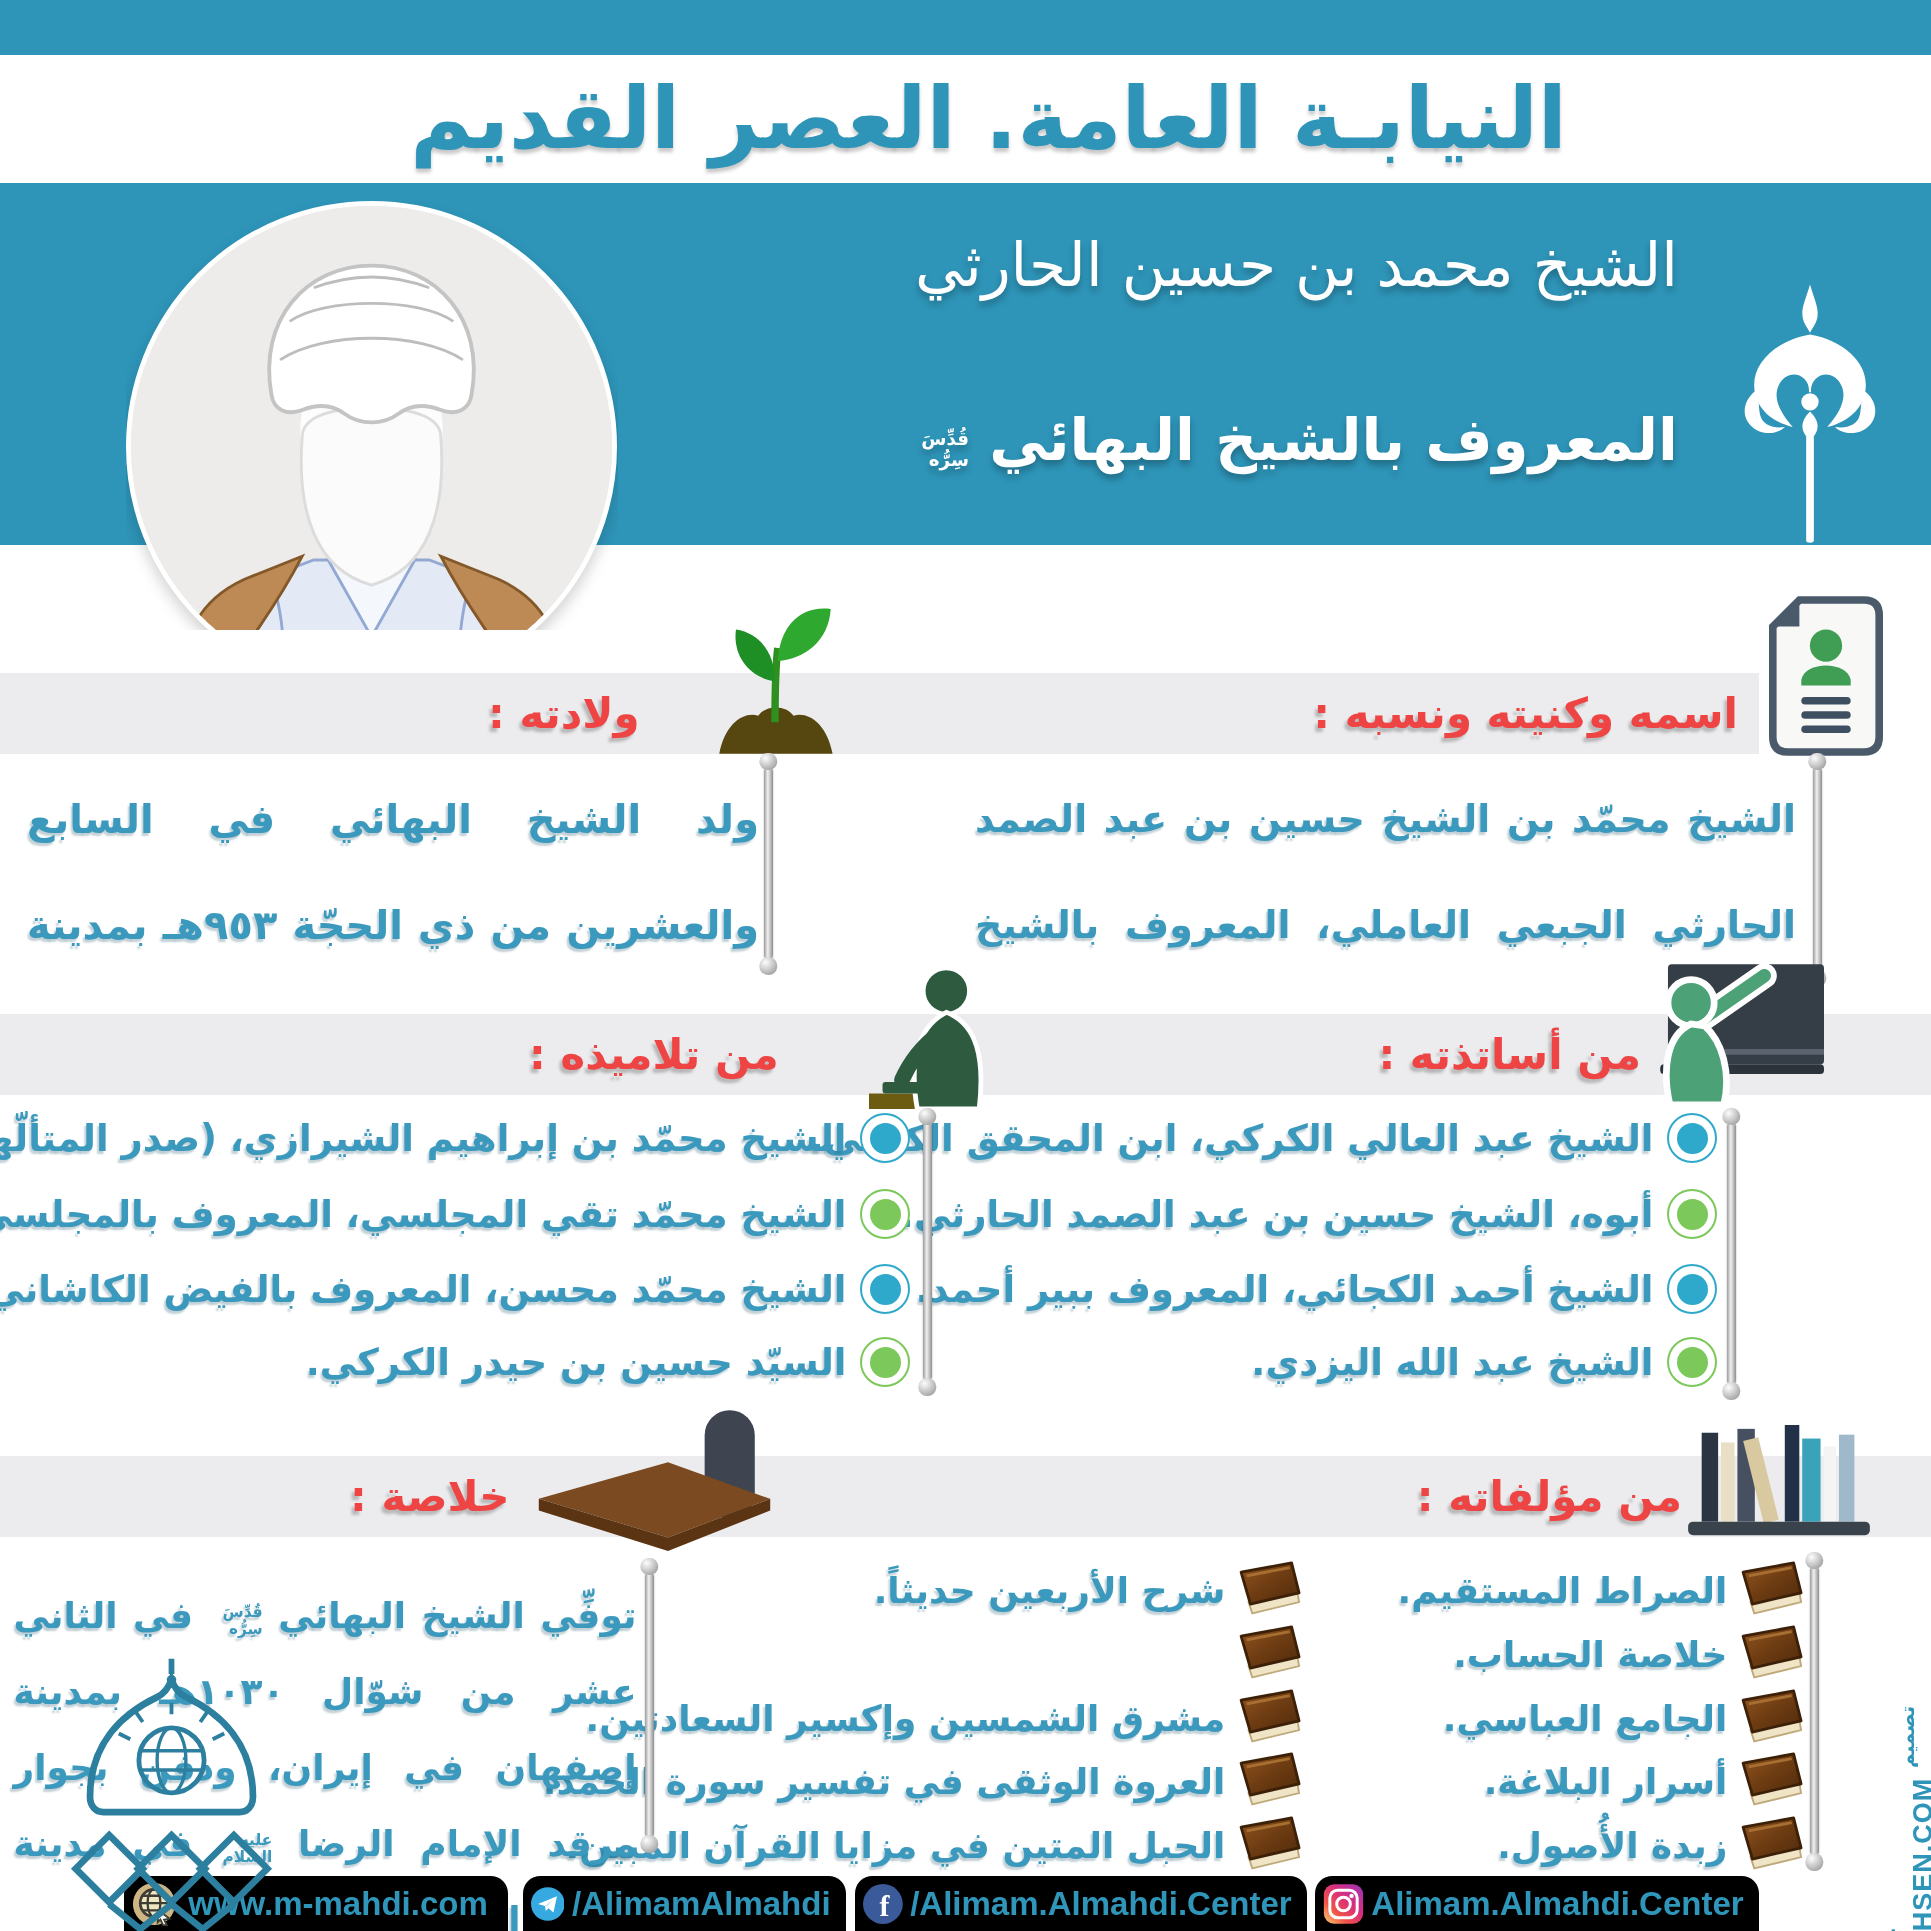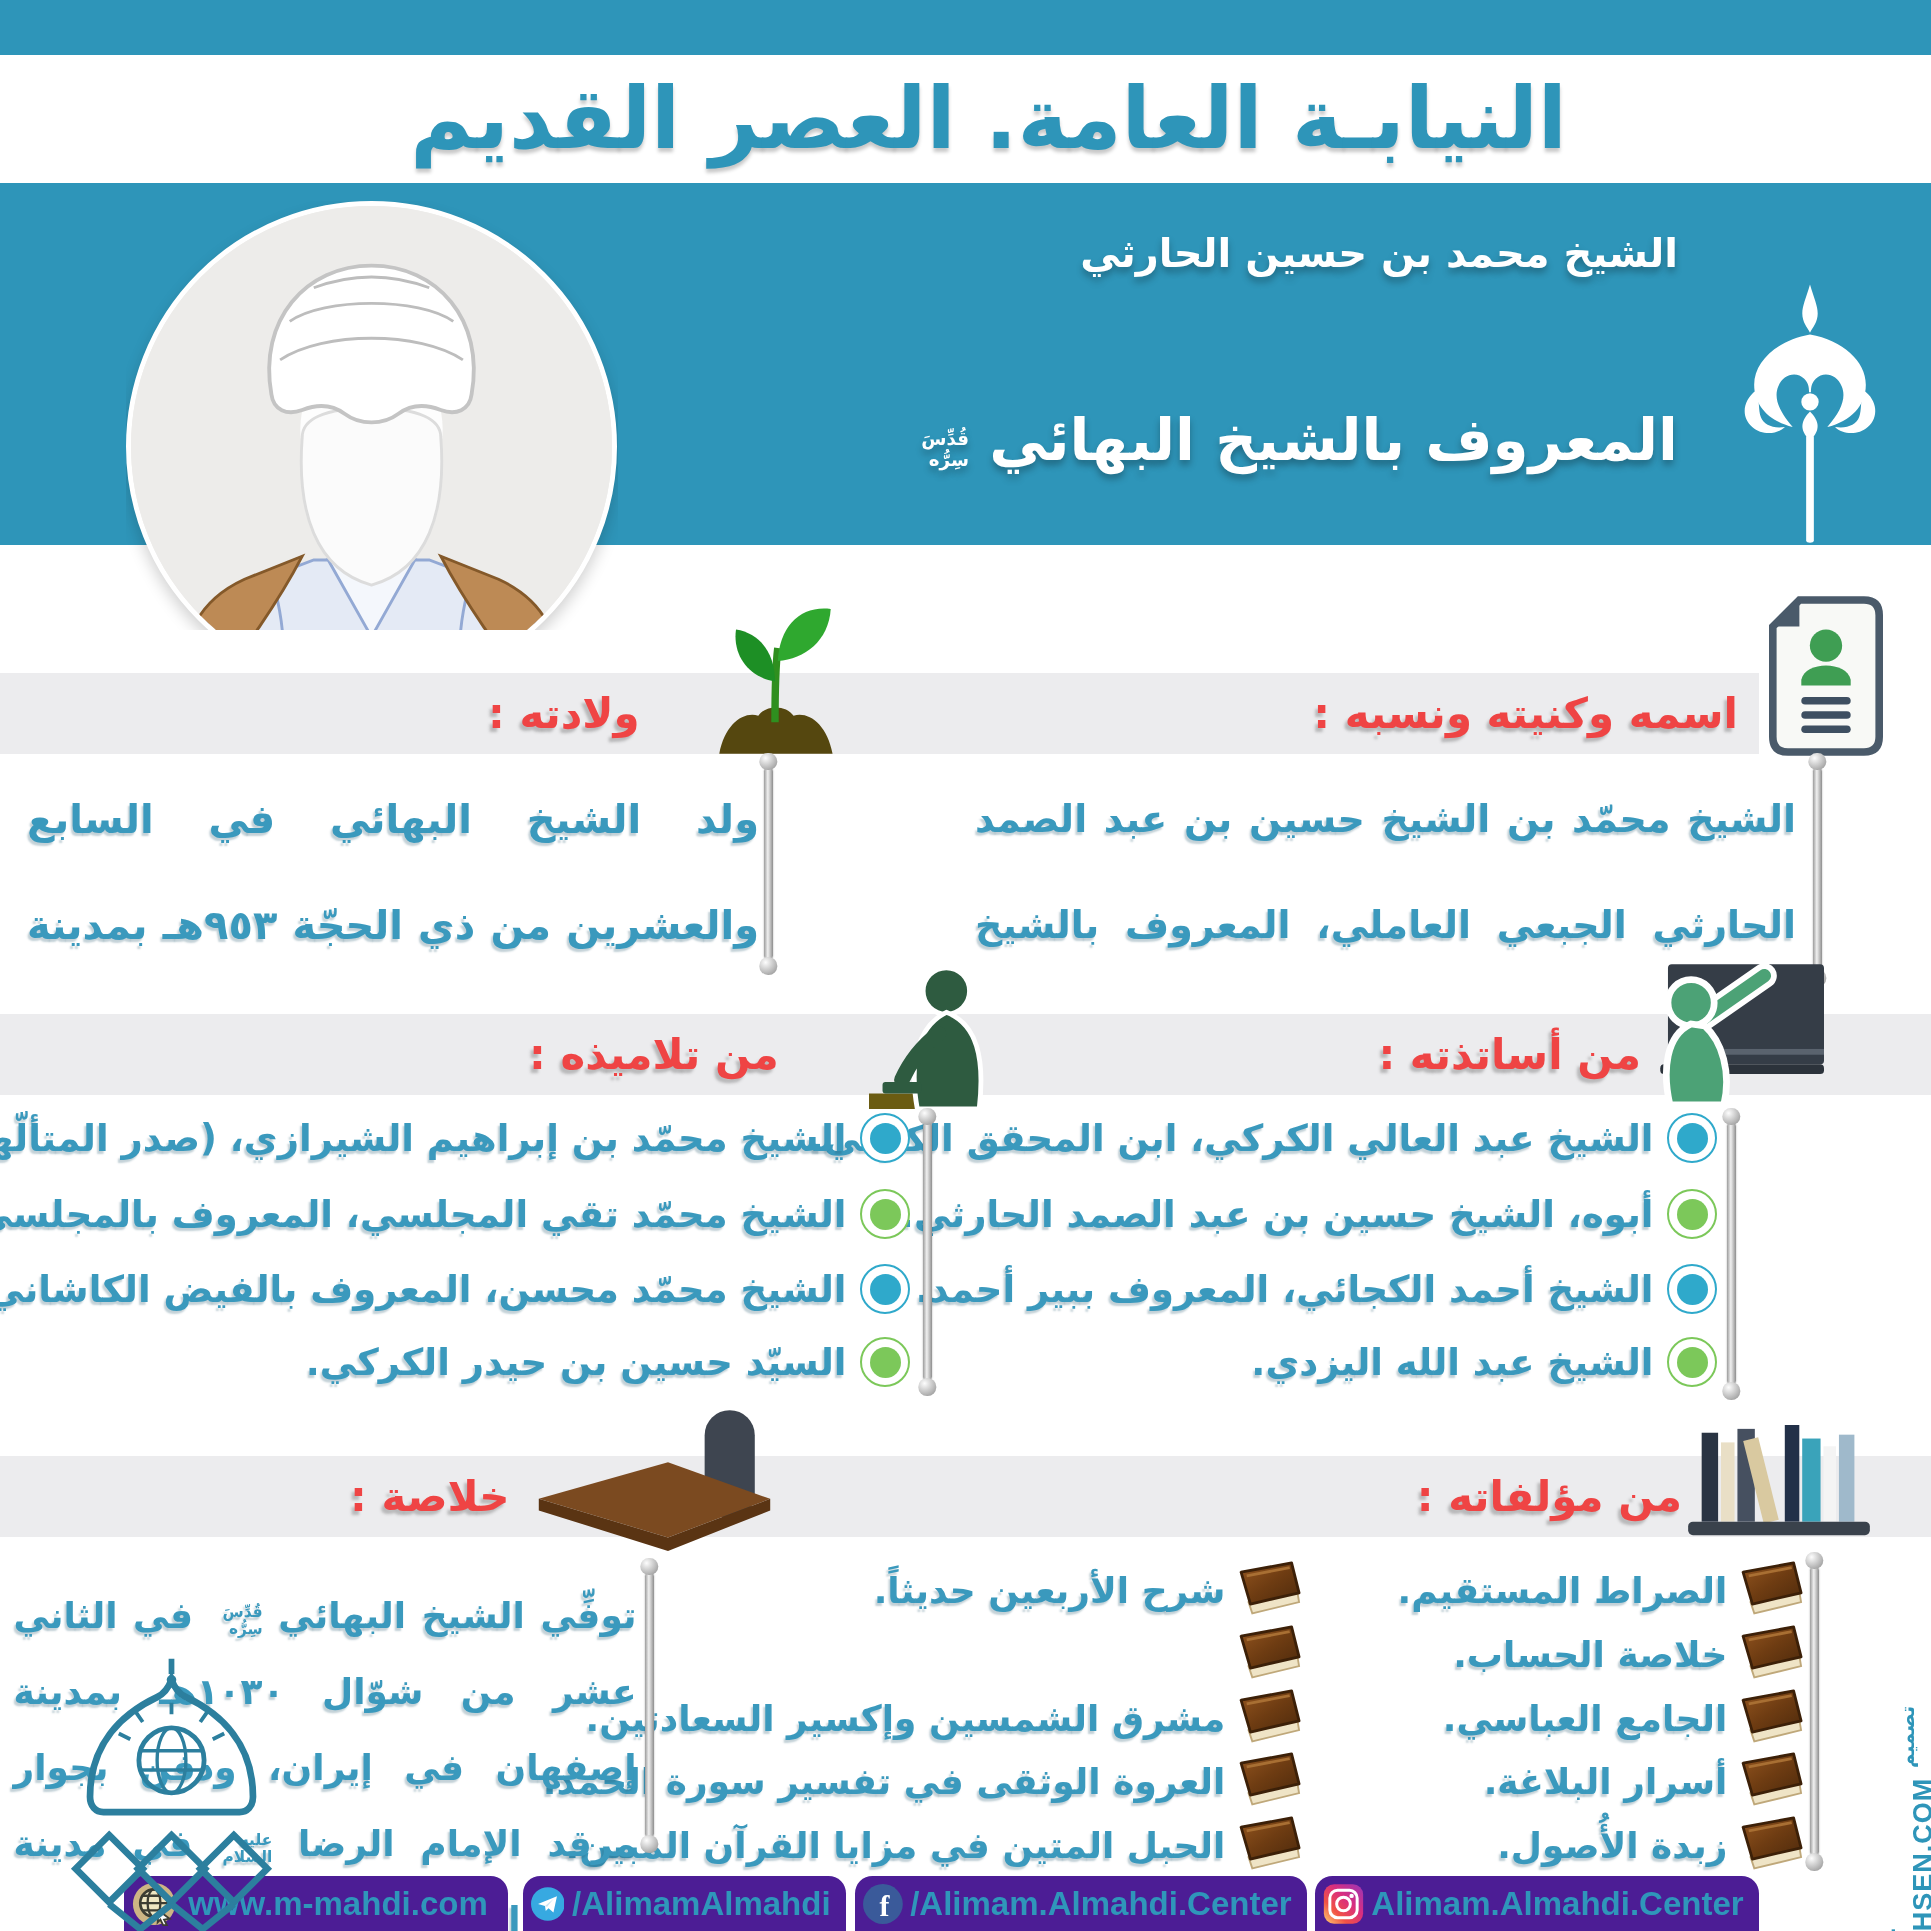--- a/index.html
+++ b/index.html
@@ -8,22 +8,22 @@
   .abs{position:absolute;}
 
   
   .top-strip{left:0;top:0;width:1931px;height:55px;background:#2e95b9;}
   .title-band{left:0;top:55px;width:1931px;height:128px;background:#fff;}
   .main-title{left:0;top:55px;width:1712px;height:128px;line-height:128px;
       direction:rtl;text-align:right;padding-right:145px;box-sizing:border-box;
       font-size:85px;font-weight:bold;color:#2e95b9;white-space:nowrap;
       text-shadow:0 3.9px 3.9px rgba(0,0,0,.22);}
   .hero{left:0;top:183px;width:1931px;height:362px;background:#2e95b9;}
-  .hero-name1{right:253px;top:230px;direction:rtl;color:#fff;font-weight:bold;
-      font-size:40px;white-space:nowrap;text-shadow:0 4.8px 7.7px rgba(0,0,0,.28);}
+  .hero-name1{right:253px;top:230px;direction:rtl;color:#fff;font-weight:normal;
+      font-size:60px;white-space:nowrap;text-shadow:0 4.8px 7.7px rgba(0,0,0,.28);}
   .hero-name2{right:253px;top:406px;direction:rtl;color:#fff;font-weight:bold;
       font-size:58px;white-space:nowrap;text-shadow:0 4.8px 7.7px rgba(0,0,0,.28);}
   .hon{display:inline-block;font-size:18.3px;line-height:1.12;width:68px;
       text-align:right;vertical-align:-5.8px;white-space:normal;font-weight:bold;}
   .ornament{left:1733px;top:282px;width:154px;height:263px;}
 
   
   .portrait-wrap{left:126px;top:201px;width:492px;height:429px;overflow:hidden;}
   .portrait{width:481px;height:481px;border-radius:50%;border:5.8px solid #fff;
       background:#edecea;box-shadow:0 7.7px 15.4px rgba(0,0,0,.18);overflow:hidden;}
@@ -49,21 +49,21 @@
       display:flex;align-items:center;justify-content:center;background:#fff;}
   .bullet i{display:block;width:31px;height:31px;border-radius:50%;}
   .bullet.t{border:2.9px solid #2fa9cb;} .bullet.t i{background:#2fa9cb;}
   .bullet.g{border:2.9px solid #7cc85a;} .bullet.g i{background:#7cc85a;}
   .wi{direction:rtl;display:flex;align-items:center;gap:11.6px;color:#3a99bd;
       font-weight:bold;font-size:36px;white-space:nowrap;height:60px;
       text-shadow:-1.9px 2.9px 1.9px rgba(40,90,110,.28);}
   .wi svg{flex:0 0 auto;}
 
   
-  .pill{top:1876px;height:55px;background:#4c1d95;border-radius:17.4px 17.4px 0 0;
+  .pill{top:1876px;height:55px;background:#000000;border-radius:17.4px 17.4px 0 0;
       display:flex;align-items:center;gap:7.7px;padding:0 15.4px 0 7.7px;box-sizing:border-box;
       color:#2f96ba;font-weight:bold;font-size:33px;
       font-family:"Liberation Sans",sans-serif;direction:ltr;}
   .pill .lbl{flex:1;text-align:center;white-space:nowrap;}
   .wm{left:1789px;top:1821px;width:236px;height:39px;transform:rotate(-90deg);
       transform-origin:center;display:flex;align-items:center;gap:9.7px;justify-content:center;
       color:#2e95b9;font-family:"Liberation Sans",sans-serif;font-weight:bold;
       text-shadow:0 0 2.9px #fff,0 0 2.9px #fff,0 0 3.9px #fff;}
   .wm .site{font-size:27px;letter-spacing:1px;}
   .wm .dz{font-size:19.3px;font-family:"DejaVu Sans",sans-serif;}

